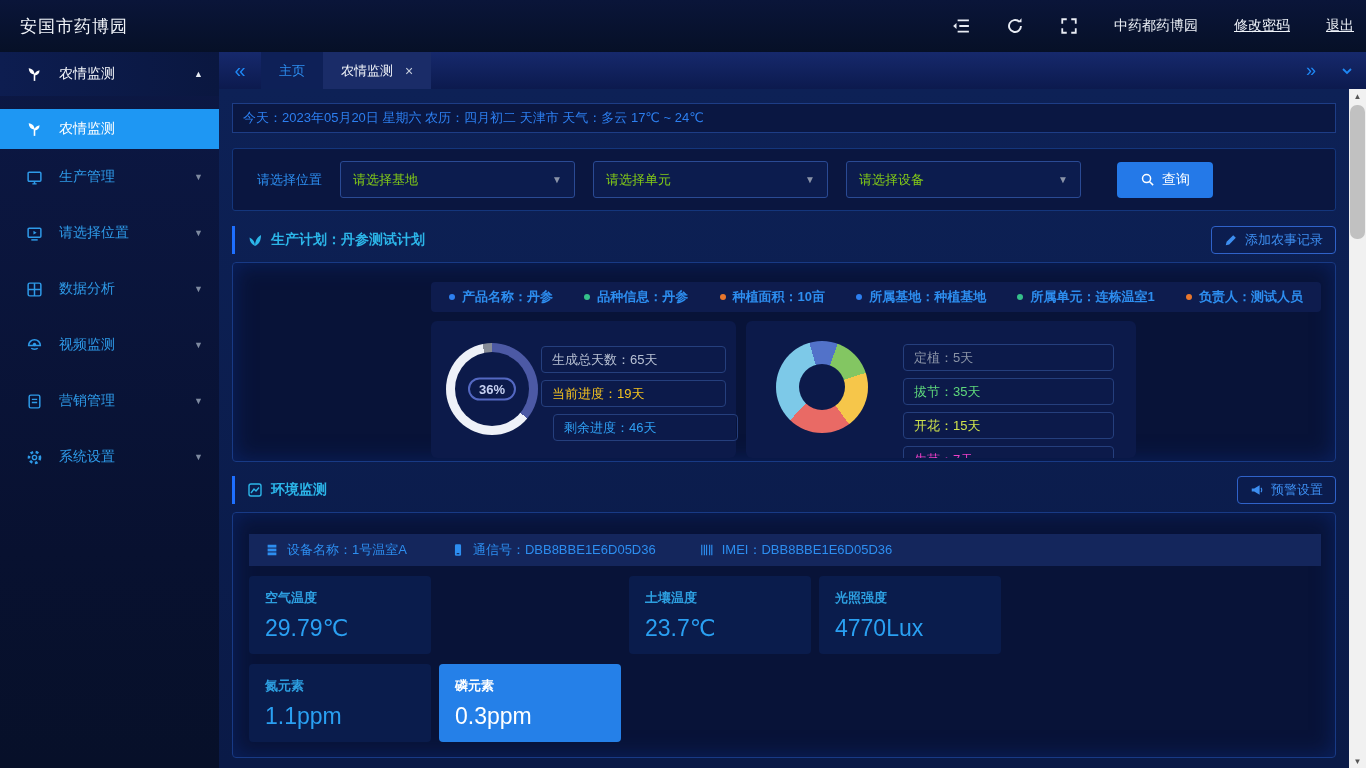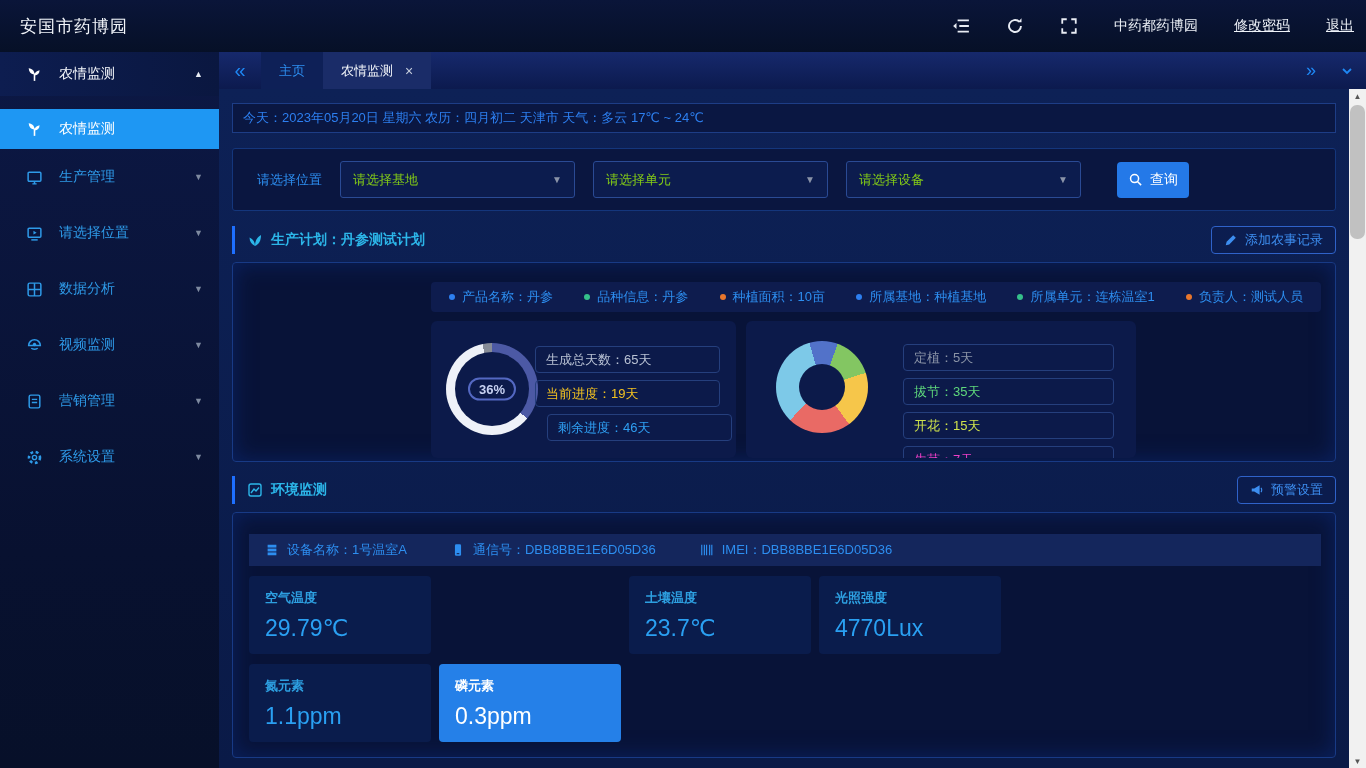--- a/index.html
+++ b/index.html
@@ -56,21 +56,21 @@
 
   .filter-panel { position:absolute; left:13px; top:59px; width:1104px; height:63px;
     background:#0a1640; border:1px solid #14367c; border-radius:3px;
     display:flex; align-items:center; padding:0 24px; }
   .filter-label { color:#2d8ef0; font-size:13px; margin-right:18px; }
   .select { width:235px; height:37px; background:#0c1c4e; border:1px solid #2a4a94;
     border-radius:3px; display:flex; align-items:center; padding:0 12px; margin-right:18px;
     cursor:pointer; }
   .select .val { color:#84cc16; font-size:13px; }
   .select .caret { margin-left:auto; color:#8a93a8; font-size:10px; }
-  .btn-search { width:72px; height:36px; background:#2479e8; border:none; border-radius:4px;
+  .btn-search { width:96px; height:36px; background:#2479e8; border:none; border-radius:4px;
     color:#ffffff; font-size:14px; display:flex; align-items:center; justify-content:center;
     gap:7px; cursor:pointer; margin-left:18px; }
   .btn-search svg { width:15px; height:15px; }
 
   .sec-header { position:absolute; left:13px; width:1104px; height:28px;
     display:flex; align-items:center; }
   .sec-header .accent { width:3px; height:28px; background:#1e6fff; margin-right:12px; }
   .sec-header .ic { width:16px; height:16px; color:#2cb6e9; margin-right:8px; }
   .sec-header .ttl { color:#2cb6e9; font-size:14px; font-weight:bold; }
   .sec-btn { margin-left:auto; height:28px; border:1px solid #2f62c9; border-radius:4px;
@@ -95,35 +95,35 @@
       radial-gradient(34px 26px at 65% 22%, #47983b 0 60%, transparent 65%),
       radial-gradient(36px 28px at 45% 60%, #3f8f3a 0 60%, transparent 65%),
       radial-gradient(30px 24px at 80% 55%, #52a244 0 60%, transparent 65%),
       radial-gradient(34px 26px at 30% 85%, #368232 0 60%, transparent 65%),
       radial-gradient(40px 30px at 70% 85%, #2e7030 0 60%, transparent 65%),
       linear-gradient(135deg,#4d9c41 0%,#3c8a38 45%,#2f7531 100%),
       #c9a877; }
 
   .info-row { position:absolute; left:198px; top:19px; width:890px; height:30px;
     background:#0e1c4e; border-radius:4px; display:flex; align-items:center;
-    justify-content:space-between; padding:0 18px; }
+    justify-content:space-between; padding:0 18px;font-weight:bold; }
   .info-item { display:flex; align-items:center; gap:7px; color:#2d8ef0; font-size:13px; white-space:nowrap; }
   .dot { width:6px; height:6px; border-radius:50%; }
   .dot.blue { background:#2d7ff0; } .dot.green { background:#35c08a; } .dot.orange { background:#e8762c; }
 
   .stats-box { position:absolute; left:198px; top:58px; width:305px; height:137px;
     background:#0c1a4a; border-radius:6px; }
   .ring { position:absolute; left:15px; top:22px; width:92px; height:92px; border-radius:50%;
     background:conic-gradient(from 0deg,#4c59a5 0deg 130deg,#eef1f8 130deg 348deg,#878c97 348deg 360deg); }
   .ring .hole { position:absolute; left:9px; top:9px; width:74px; height:74px; border-radius:50%;
     background:#0c1a4a; }
   .ring .pill { position:absolute; left:50%; top:50%; transform:translate(-50%,-50%);
     border:2px solid #5468c2; border-radius:13px; padding:2px 9px; color:#c8d2f2;
     font-size:13px; font-weight:bold; }
-  .stat-row { position:absolute; left:104px; width:185px; height:27px; border:1px solid #253f7d;
+  .stat-row { position:absolute; left:110px; width:185px; height:27px; border:1px solid #253f7d;
     border-radius:4px; display:flex; align-items:center; padding:0 10px; font-size:13px; }
   .stat-row.r0 { top:25px; color:#b9c2d4; }
   .stat-row.r1 { top:59px; color:#f3c220; }
   .stat-row.r2 { top:93px; color:#2f9ff2;margin-left:12px; }
 
   .donut-box { position:absolute; left:513px; top:58px; width:390px; height:137px;
     background:#0c1a4a; border-radius:6px; overflow:hidden; }
   .donut { position:absolute; left:30px; top:20px; width:92px; height:92px; border-radius:50%;
     background:conic-gradient(from -8deg,#5272c9 0 28deg,#83c662 28deg 80deg,#f6c64a 80deg 152deg,
       #e96a65 152deg 232deg,#7dc9e8 232deg 352deg,#5272c9 352deg 360deg); }

